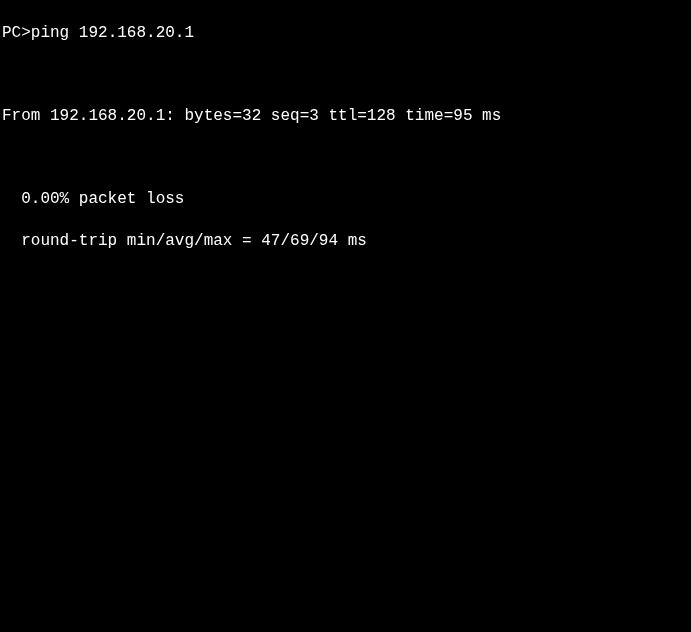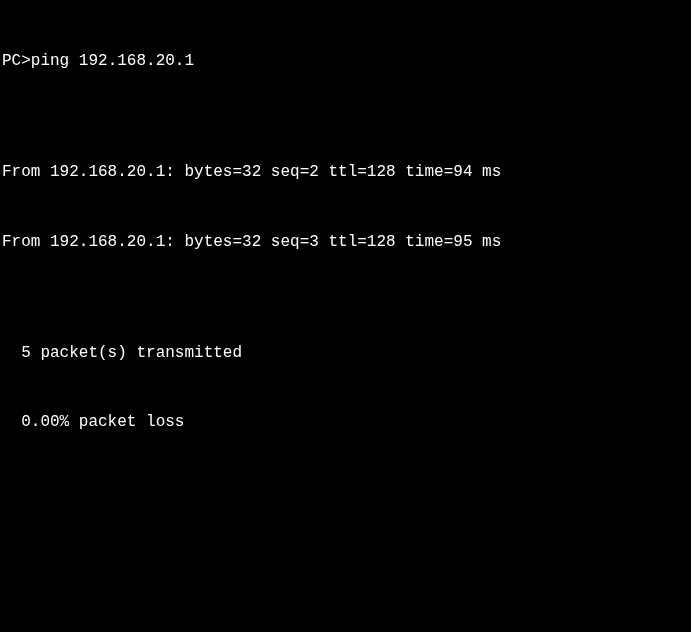--- a/index.html
+++ b/index.html
@@ -13,38 +13,36 @@
     width: 691px;
     height: 632px;
     overflow: hidden;
   }
   .terminal {
     padding: 2px 0 0 2px;
     white-space: pre;
   }
   .line {
     display: block;
-    margin-top: 28px;
   }
   .blank {
     display: block;
     height: 1.3em;
   }
 </style>
 </head>
 <body>
 
 <div class="terminal">
 <span class="line"><span>PC&gt;</span><span>ping 192.168.20.1</span></span>
 <span class="blank"></span>
-<span class="line">From 192.168.20.1: bytes=32 seq=2 ttl=128 time=94 ms</span>
 <span class="line">From 192.168.20.1: bytes=32 seq=3 ttl=128 time=95 ms</span>
 <span class="blank"></span>
-<span class="line">  5 packet(s) transmitted</span>
 <span class="line">  0.00% packet loss</span>
+<span class="line">  round-trip min/avg/max = 47/69/94 ms</span>
 <span class="blank"></span>
 
 
 
 
 
 
 
 
 

